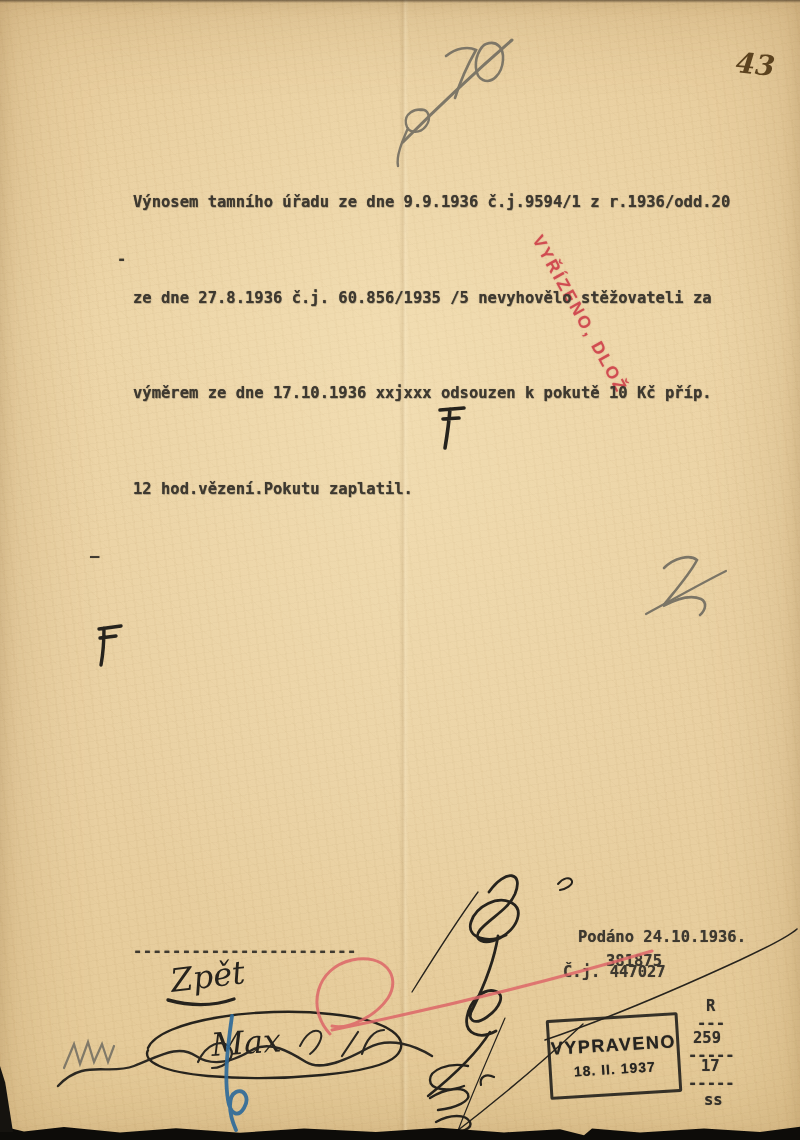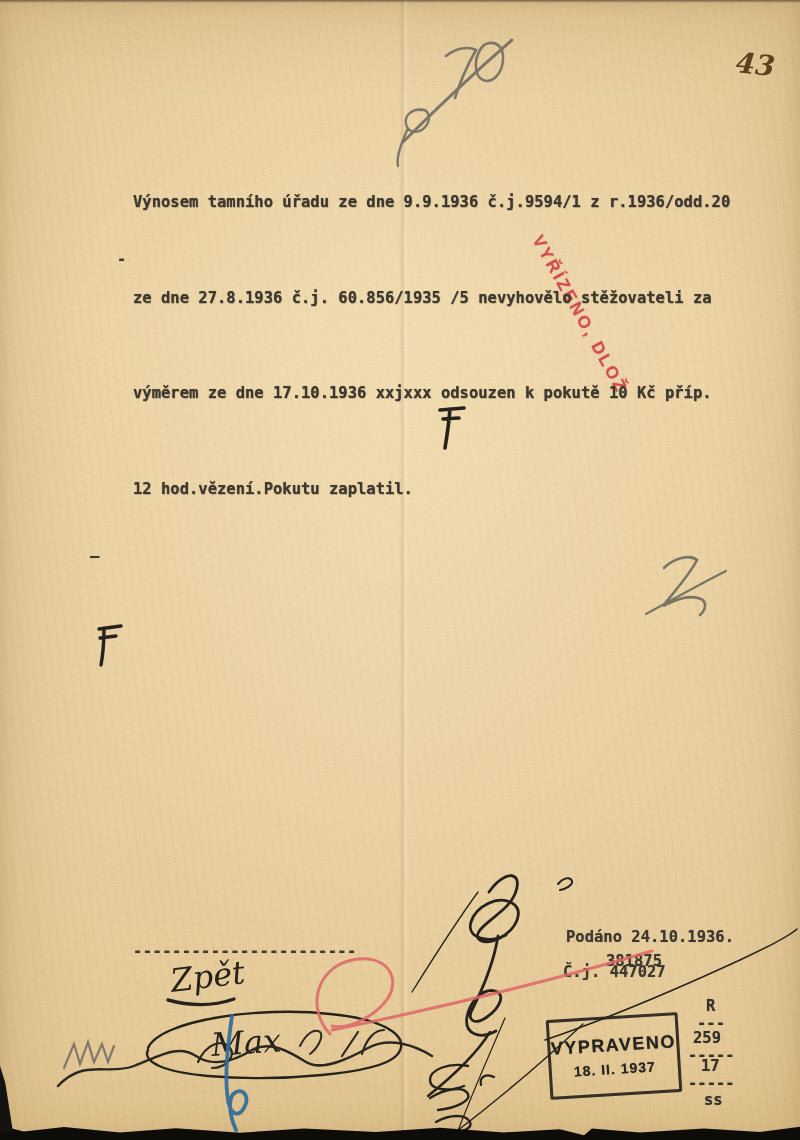--- a/index.html
+++ b/index.html
@@ -100,21 +100,21 @@
     
     
     
   </div>
 
   <span class="typedbit" style="left:117px;top:251px;">-</span>
   <span class="typedbit" style="left:90px;top:548px;">–</span>
 
   <span class="typedbit sep-dashes" style="left:133px;top:943px;">-----------------------</span>
 
-  <span class="typedbit" style="left:566px;top:929px;text-align:center;">Podáno 24.10.1936.</span>
+  <span class="typedbit" style="left:578px;top:929px;text-align:center;">Podáno 24.10.1936.</span>
   <span class="typedbit" style="left:563px;top:964px;">Č.j. 447027</span>
   <span class="typedbit" style="left:606px;top:953px;">381875</span>
 
   <span class="typedbit reg" style="left:706px;top:998px;">R</span>
   <span class="typedbit reg" style="left:697px;top:1015px;">---</span>
   <span class="typedbit reg" style="left:693px;top:1030px;">259</span>
   <span class="typedbit reg" style="left:688px;top:1047px;">-----</span>
   <span class="typedbit reg" style="left:701px;top:1058px;">17</span>
   <span class="typedbit reg" style="left:688px;top:1075px;">-----</span>
   <span class="typedbit reg" style="left:704px;top:1092px;">ss</span>

